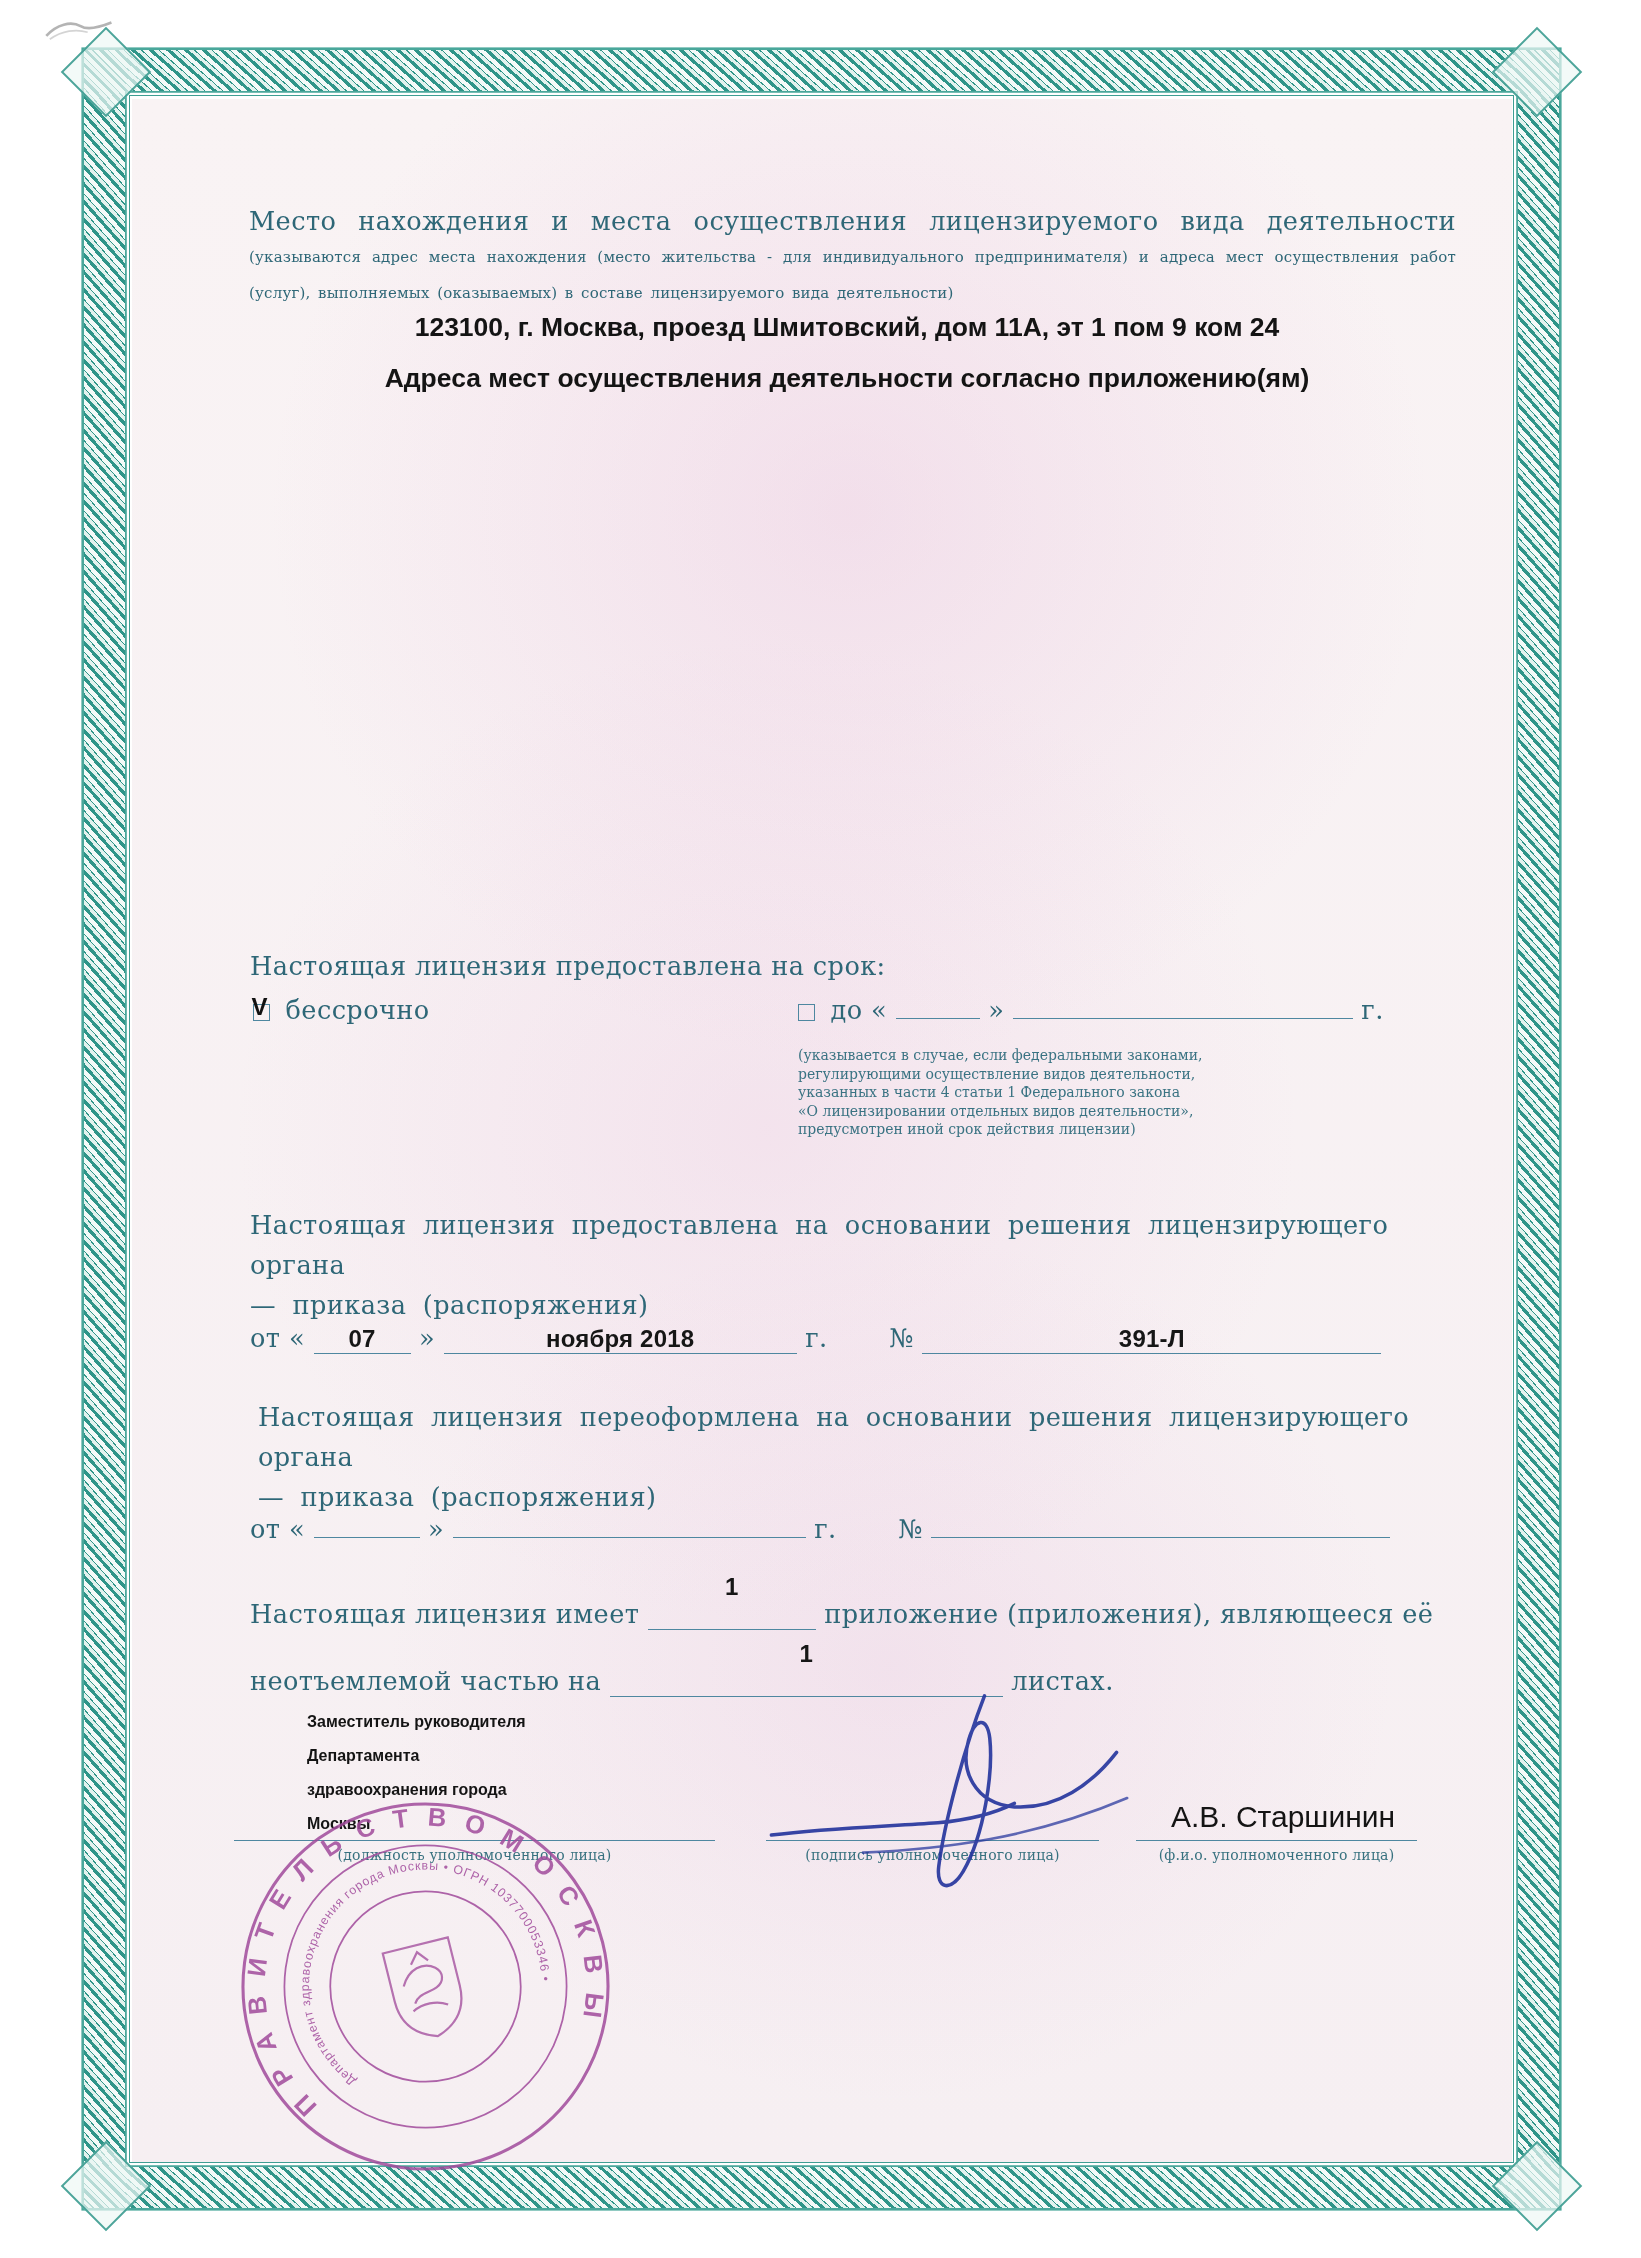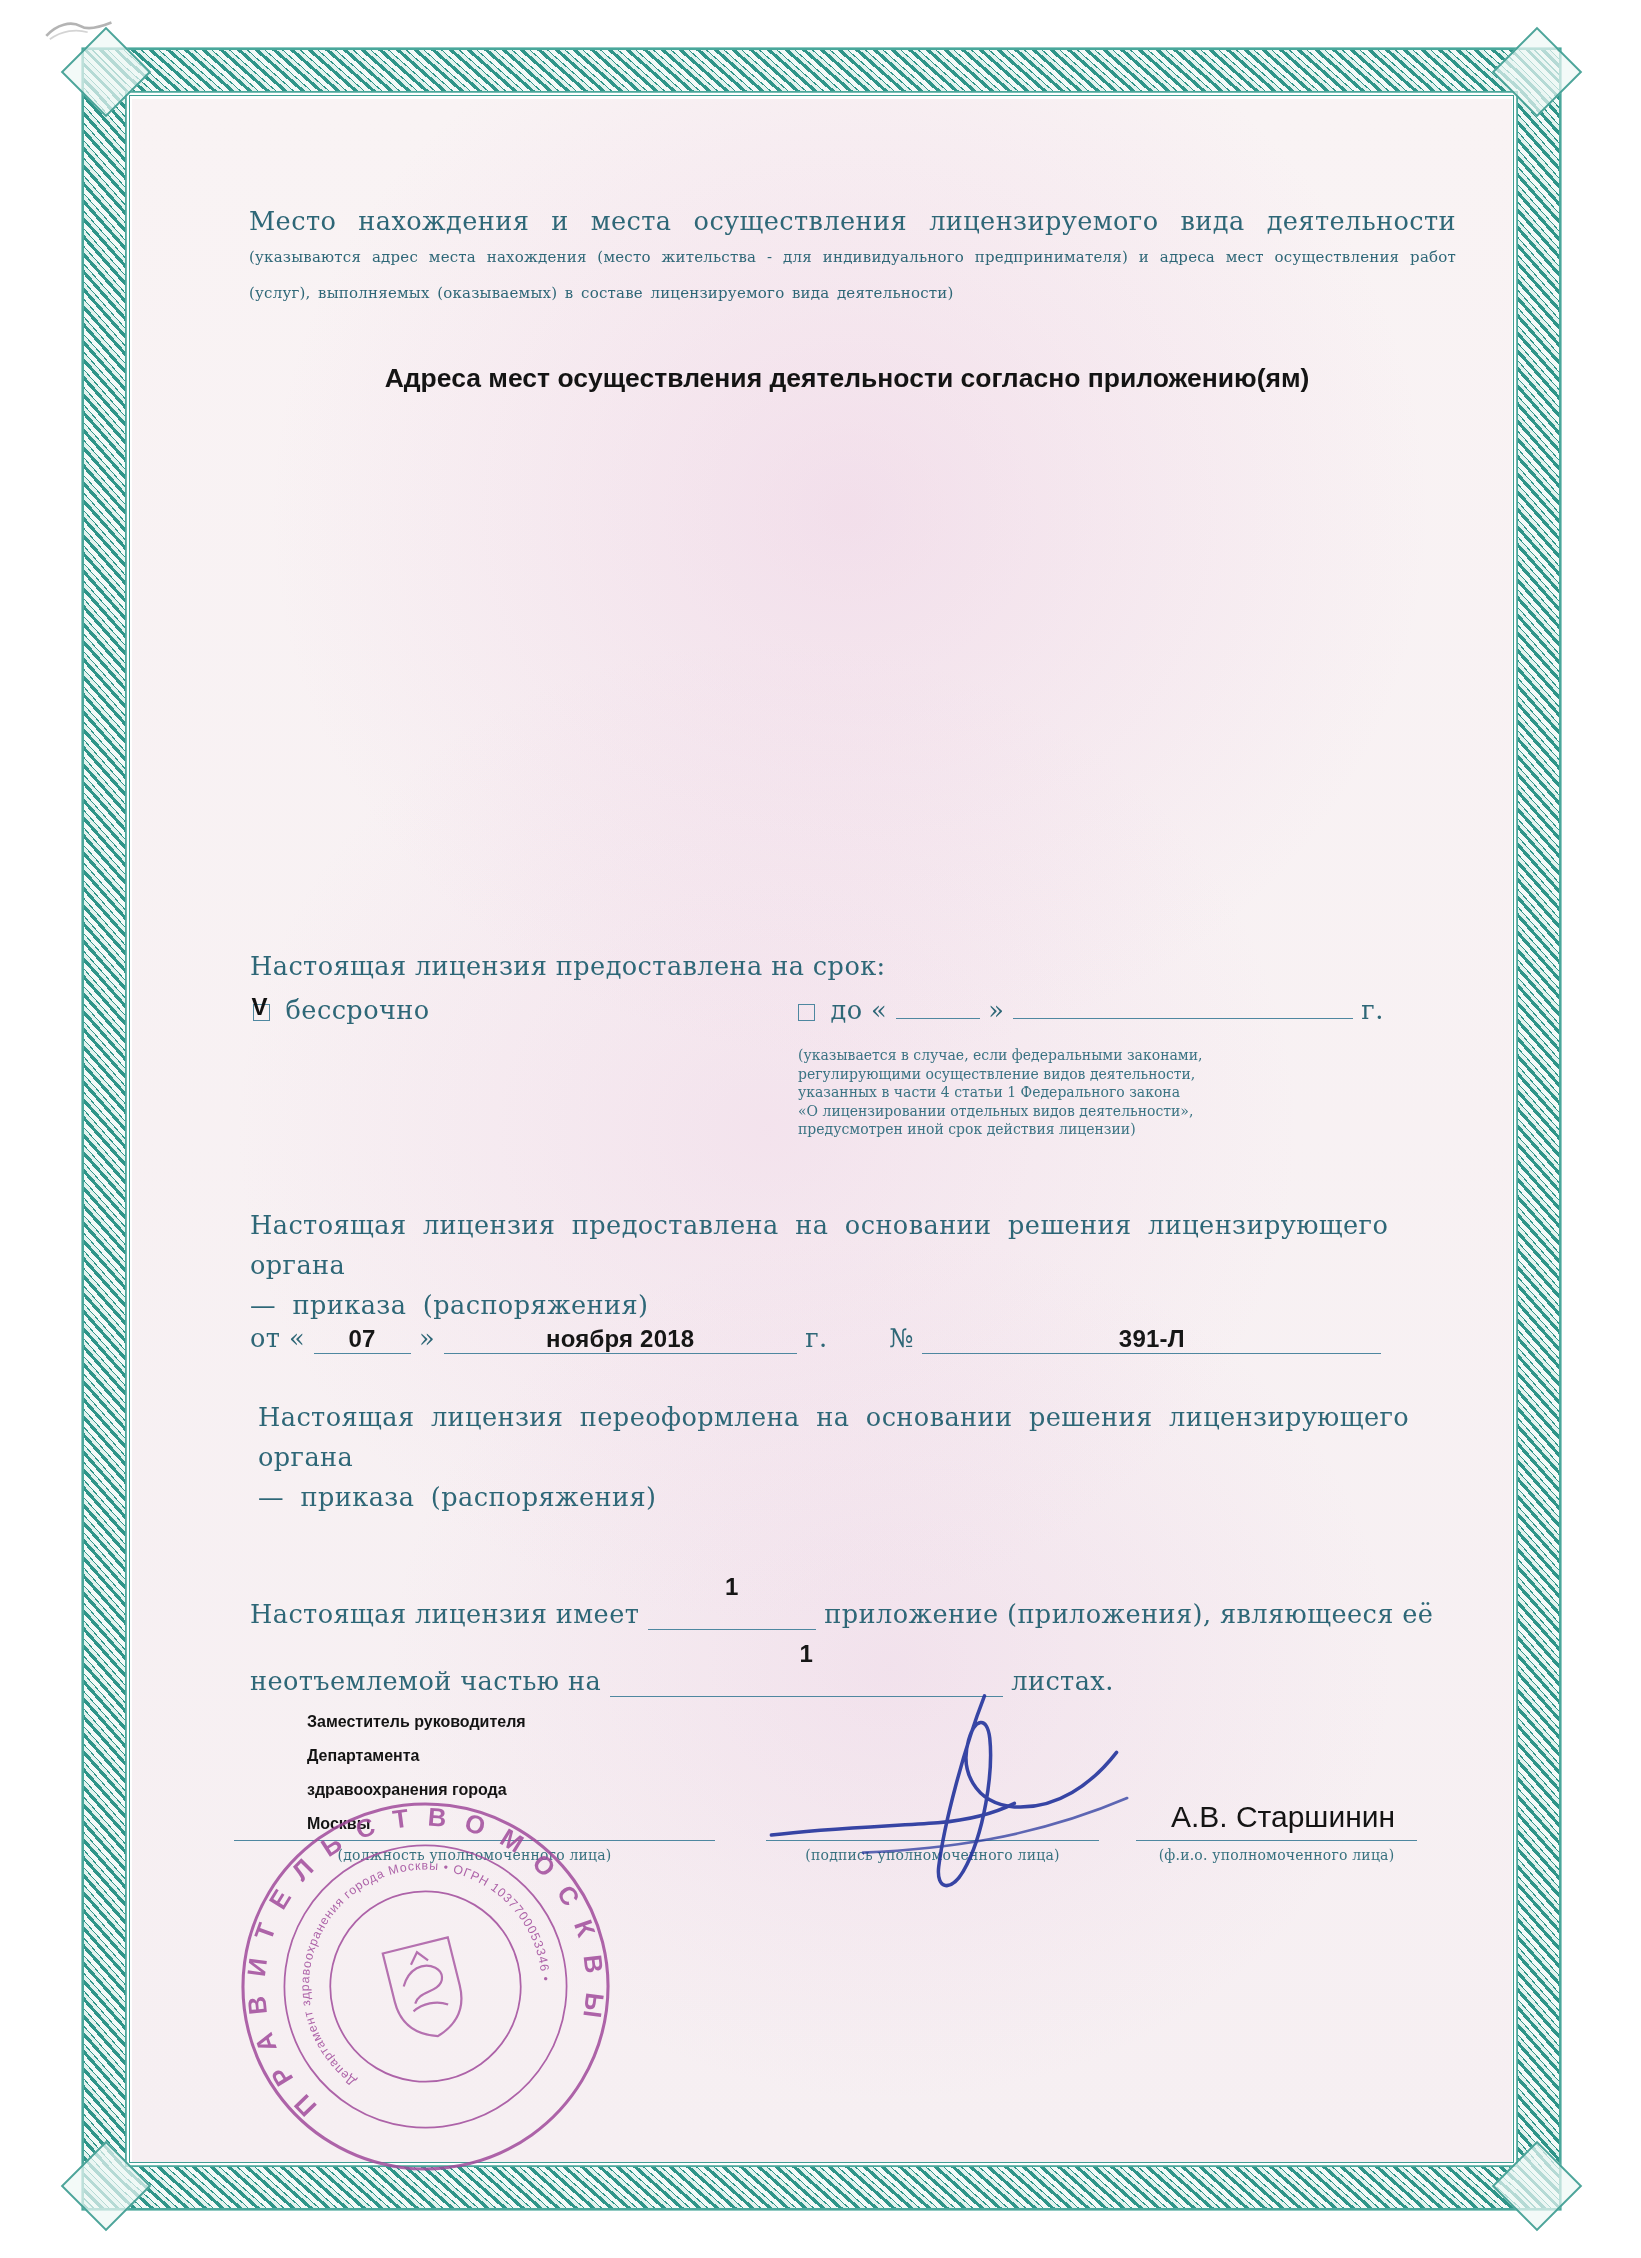--- a/index.html
+++ b/index.html
@@ -103,20 +103,21 @@
     <i class="corner c-br"></i>
   </div>
 
   <div class="content">
 
     <p class="abs serif just" style="left:249px;top:205px;width:1207px;line-height:32px;word-spacing:2.6px;">
       <span>Место нахождения и места осуществления лицензируемого вида деятельности</span>
       <span class="small">(указываются адрес места нахождения (место жительства - для индивидуального предпринимателя) и адреса мест осуществления работ (услуг), выполняемых (оказываемых) в составе лицензируемого вида деятельности)</span>
     </p>
 
+    <div class="abs bold-line center" style="left:247px;top:312px;width:1200px;">123100, г. Москва, проезд Шмитовский, дом 11А, эт 1 пом 9 ком 24</div>
     <div class="abs serif" style="left:250px;top:951px;">Настоящая лицензия предоставлена на срок:</div>
 
     <div class="abs bold-line center" style="left:247px;top:363px;width:1200px;">Адреса мест осуществления деятельности согласно приложению(ям)</div>
 
     <div class="abs serif nowrap" style="left:253px;top:995px;">
       <span class="cb">
         <b class="mark">V</b>
       </span>
       <span>бессрочно</span>
     </div>
@@ -145,20 +146,29 @@
       <span>»</span>
       <span class="blank w400"><b class="filled">ноября 2018</b></span>
       <span>г.</span>
       <span class="gap-num">№</span>
       <span class="blank w520"><b class="filled">391-Л</b></span>
     </div>
 
     <div class="abs serif preline wide" style="left:258px;top:1397px;width:1163px;">Настоящая лицензия переоформлена на основании решения лицензирующего органа
 — приказа (распоряжения)</div>
 
+    <div class="abs serif nowrap" style="left:250px;top:1514px;">
+      <span>от «</span>
+      <span class="blank w120"></span>
+      <span>»</span>
+      <span class="blank w400"></span>
+      <span>г.</span>
+      <span class="gap-num">№</span>
+      <span class="blank w520"></span>
+    </div>
 
     <div class="abs serif nowrap" style="left:250px;top:1599px;">
       <span>Настоящая лицензия имеет</span>
       <span class="blank w190"><b class="filled raised">1</b></span>
       <span>приложение (приложения), являющееся её</span>
     </div>
 
     <div class="abs serif nowrap" style="left:250px;top:1666px;">
       <span>неотъемлемой частью на</span>
       <span class="blank w445"><b class="filled raised">1</b></span>

